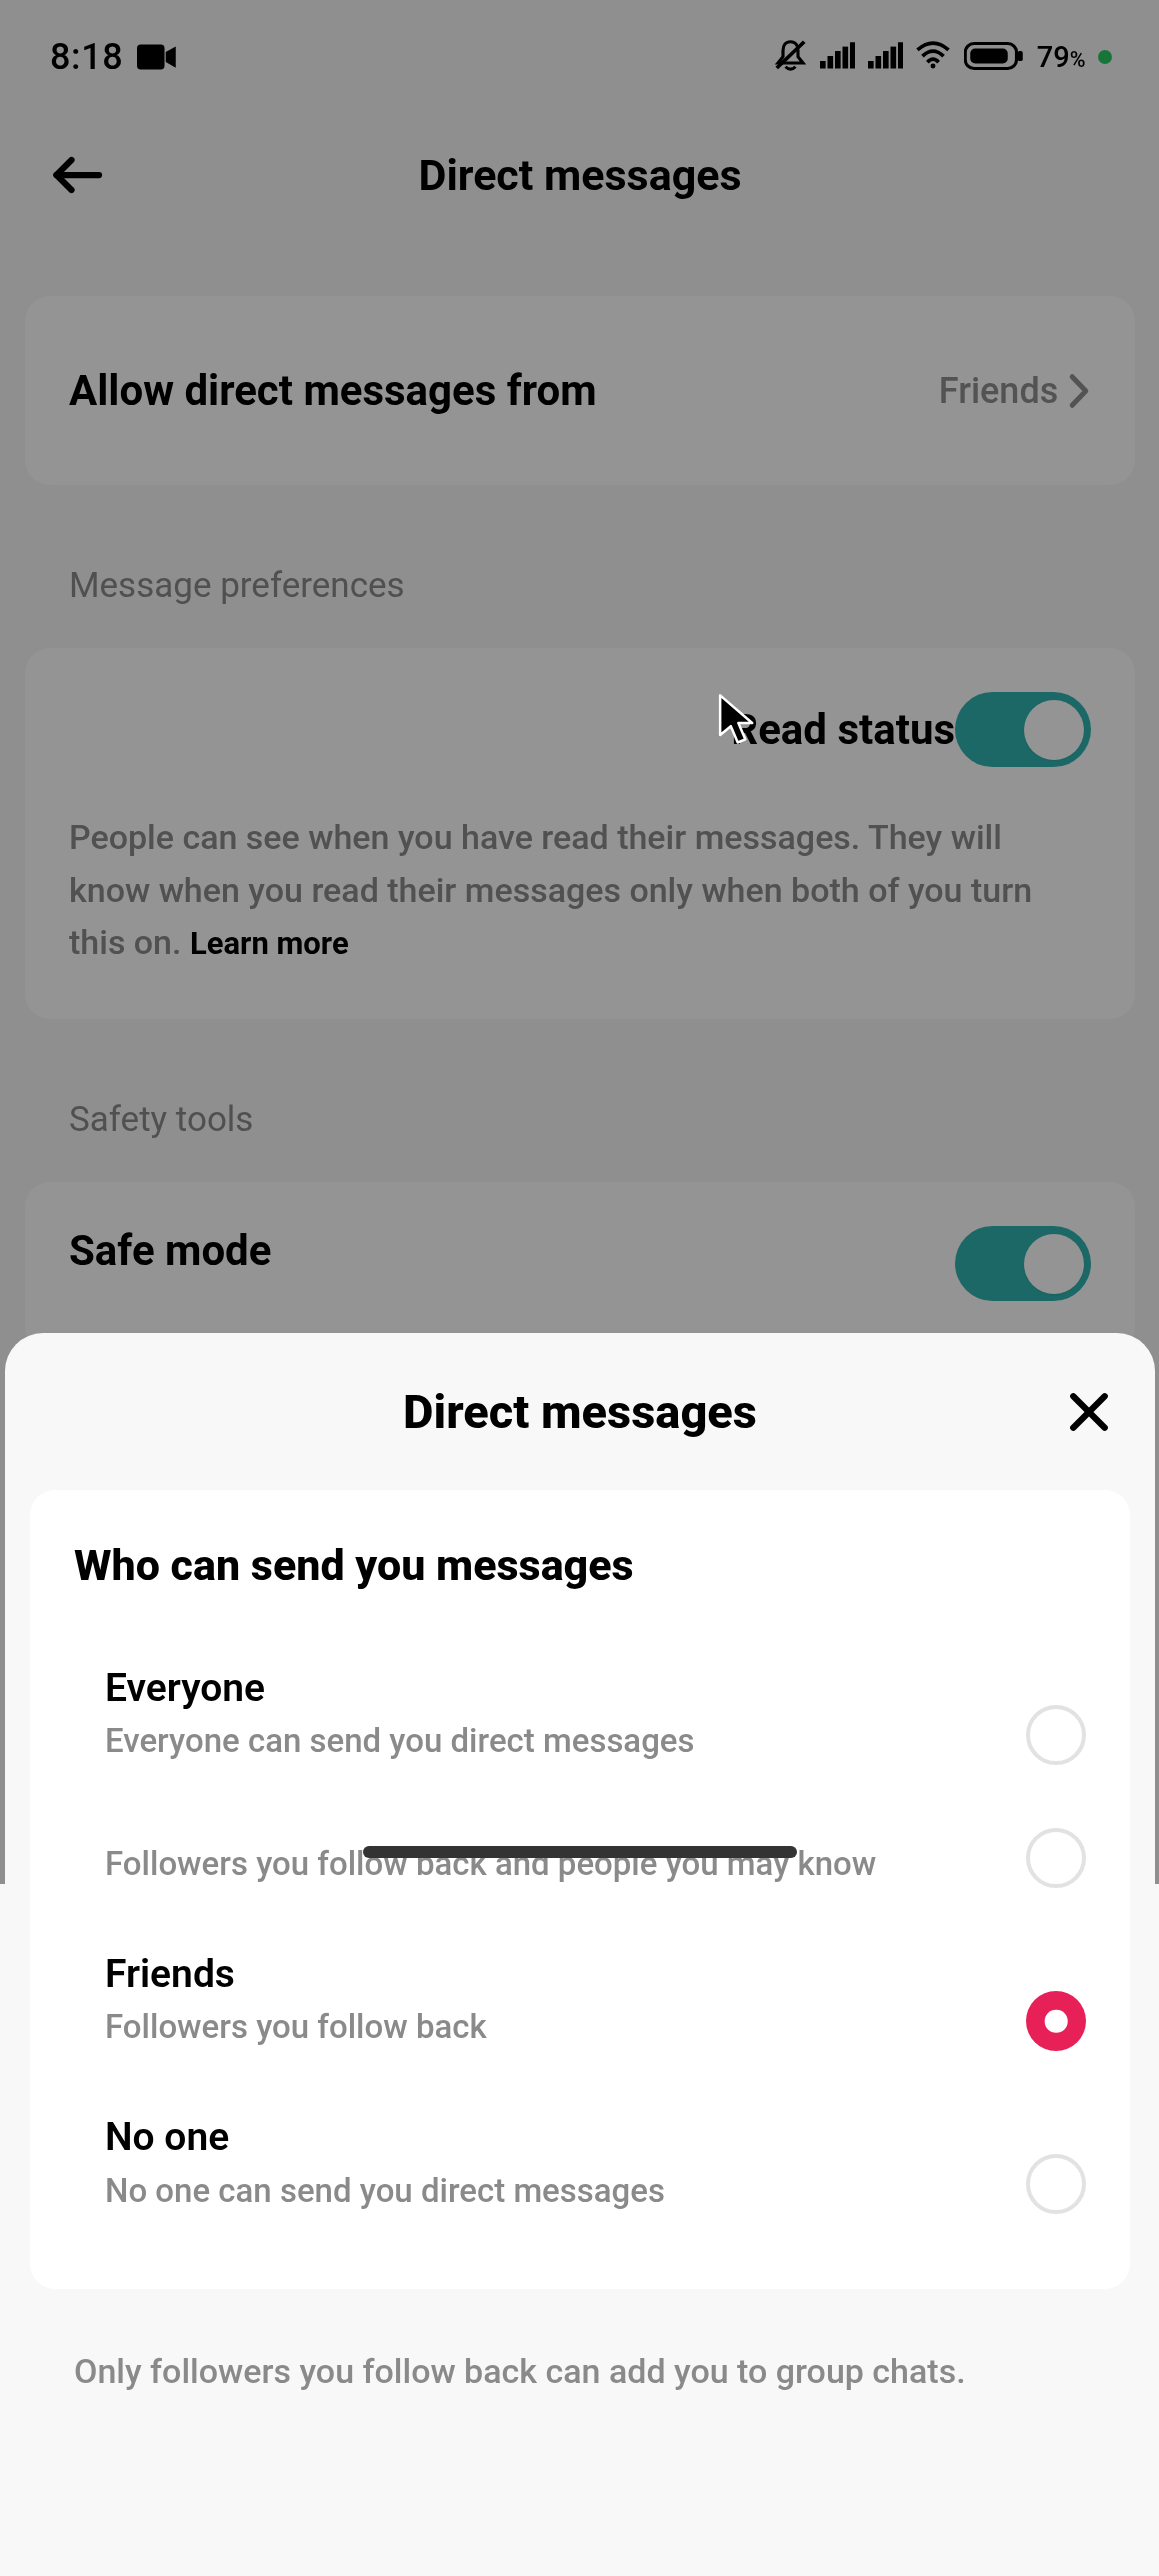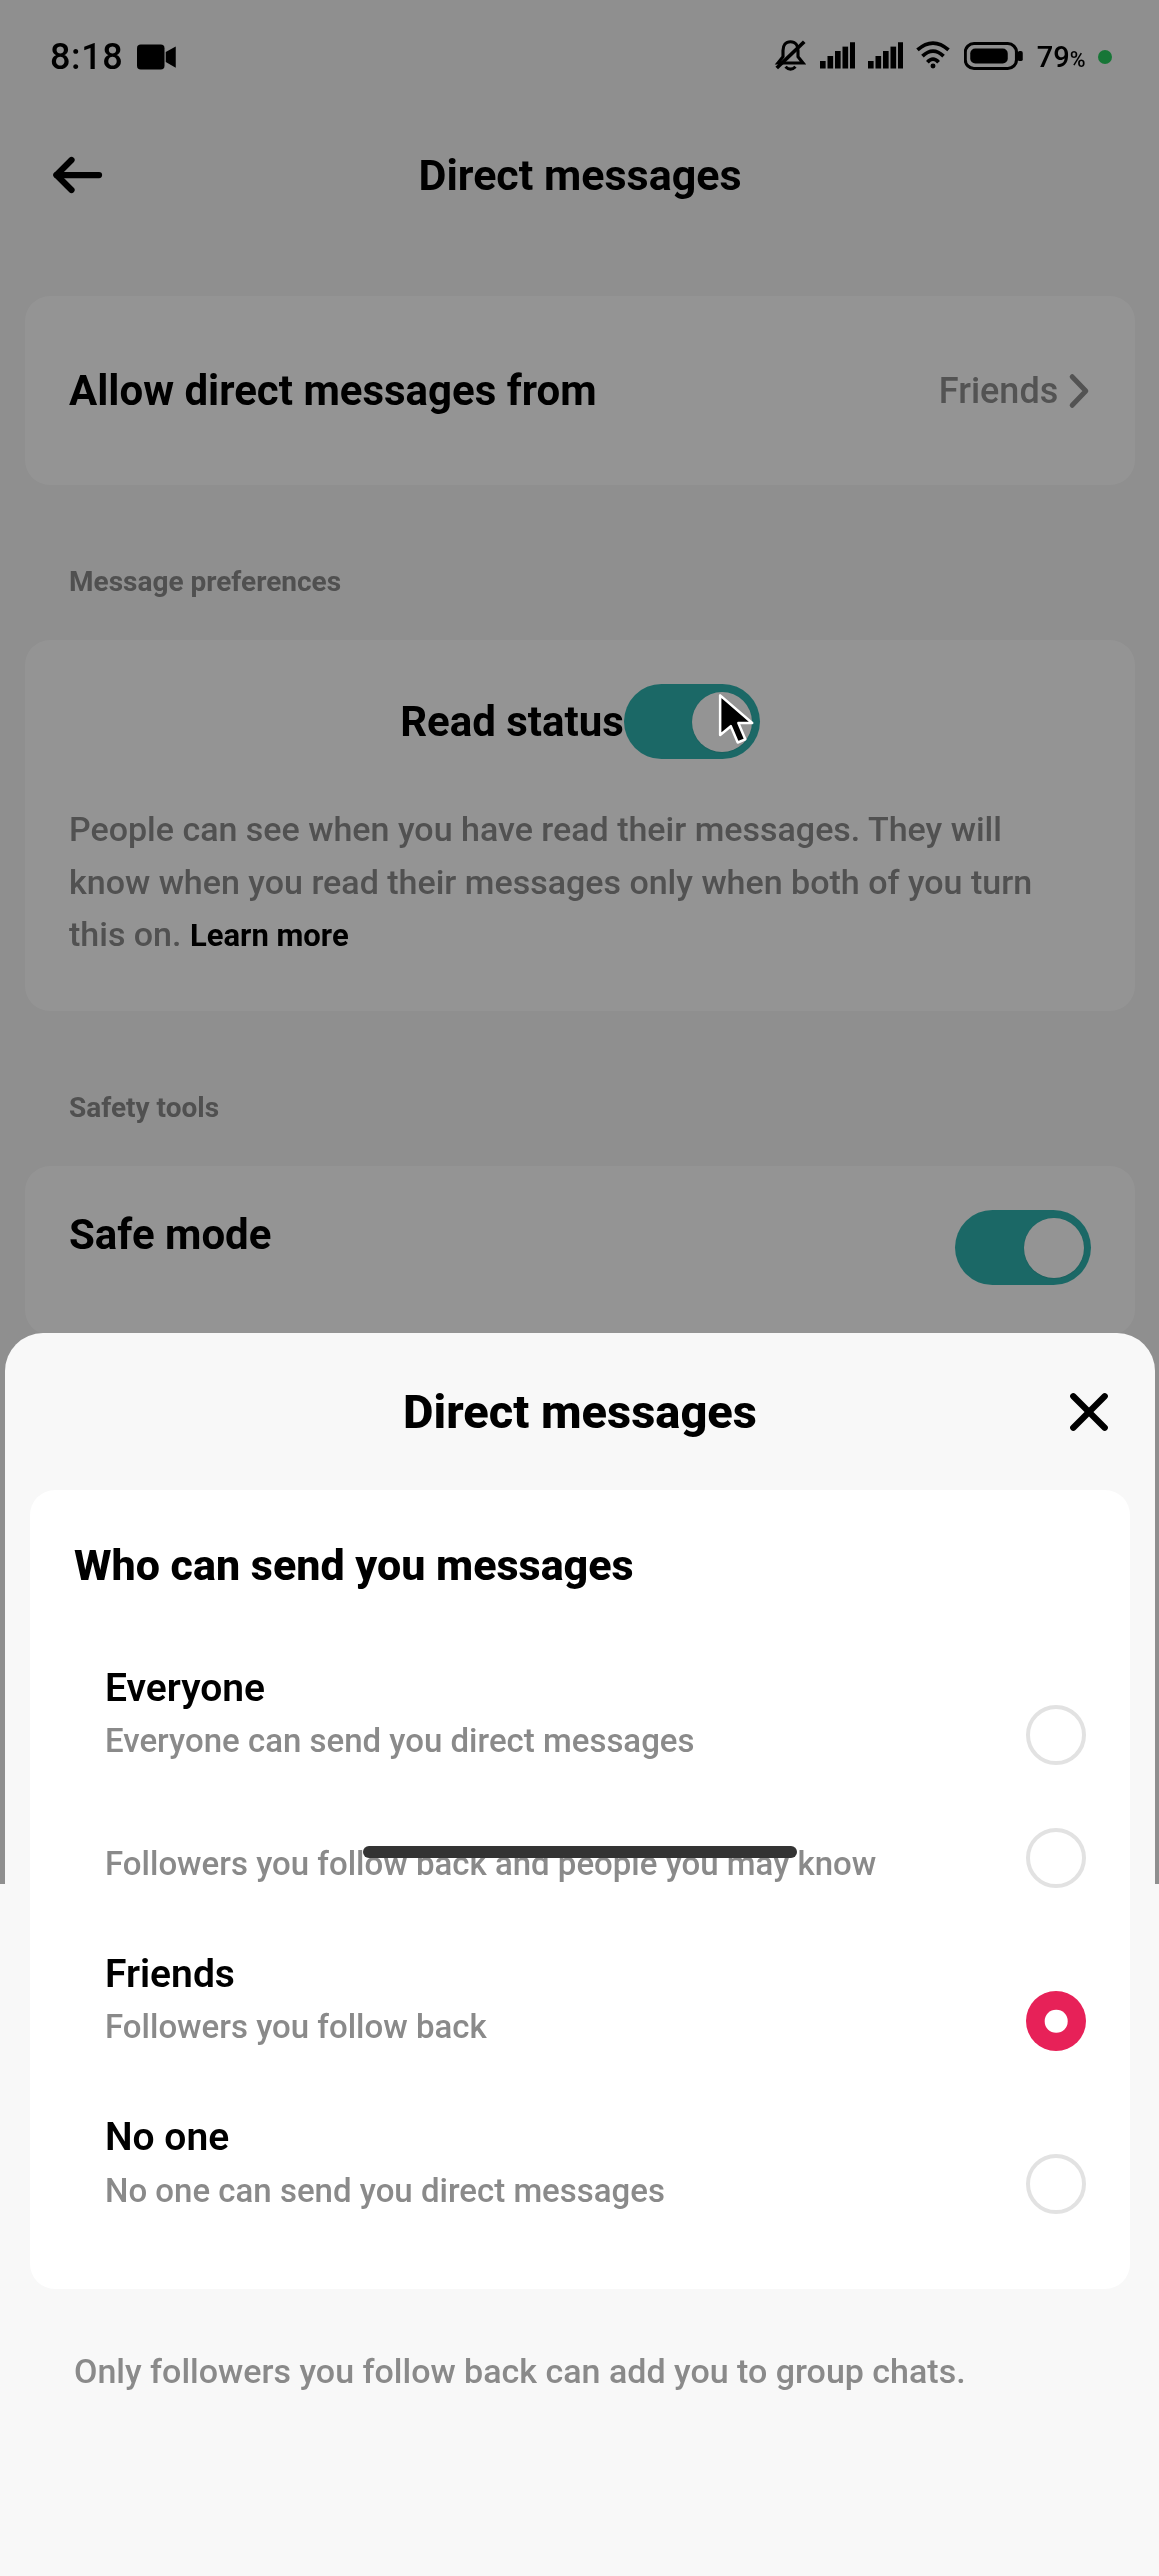--- a/index.html
+++ b/index.html
@@ -129,34 +129,34 @@
       display: inline-flex;
       align-items: center;
       gap: 8.8px;
       color: #8f8f8f;
       font-size: 36px;
       font-weight: 500;
     }
 
     
     .section-header {
-      font-size: 28px;
-      font-weight: 700;
+      font-size: 35px;
+      font-weight: 400;
       color: #8b8b8b;
       padding: 63px 44px 25px;
     }
 
     
     .read-card {
       padding: 44px 44px 50px;
     }
     .read-card .top-row {
       display: flex;
       align-items: center;
-      justify-content: center;
+      justify-content: flex-end;
       margin-bottom: 31px;
     }
     .read-card .title {
       font-size: 42px;
       font-weight: 700;
       color: #000;
     }
     .read-card .desc {
       font-size: 34px;
       line-height: 1.55;

